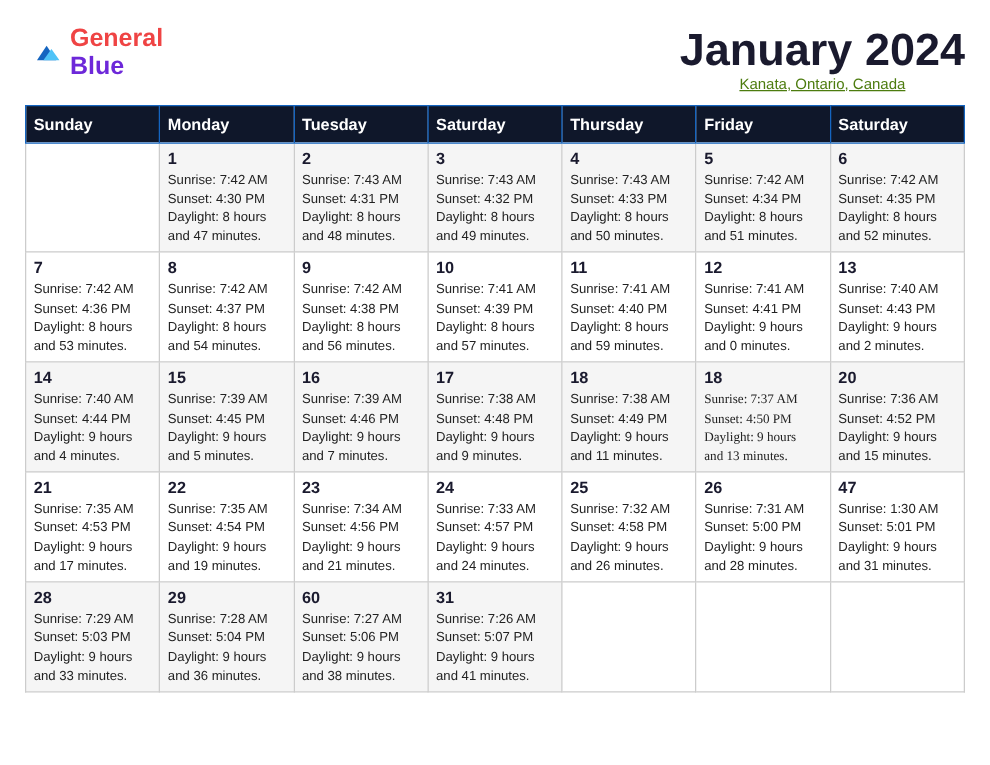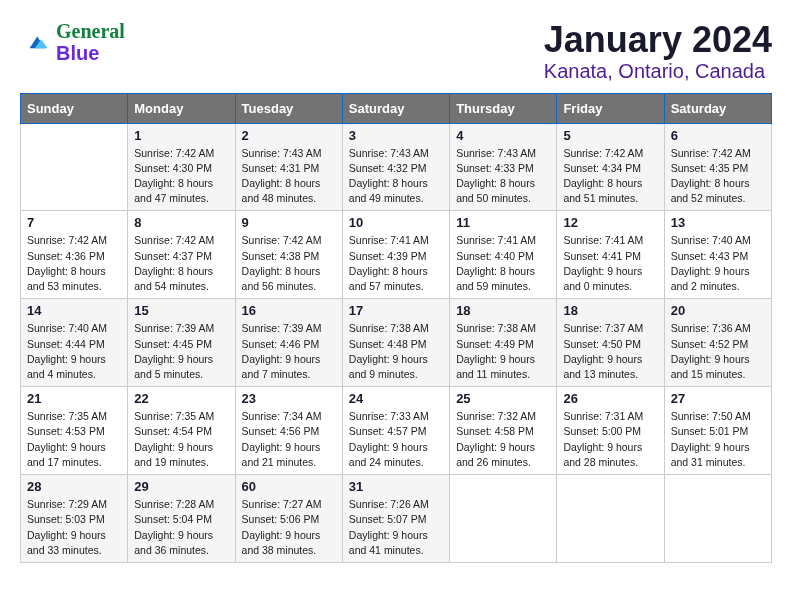--- a/index.html
+++ b/index.html
@@ -20,39 +20,40 @@
       width: 32px;
       height: 18px;
       margin-top: 2px;
     }
     .logo-wrapper {
       display: flex;
       align-items: center;
       gap: 4px;
     }
     .title-block {
-      text-align: left;
+      text-align: center;
     }
     .month-title {
       font-size: 36px;
       font-weight: bold;
       color: #1a1a2e;
       line-height: 1.1;
     }
     .location {
-      font-size: 20px;
-      color: #4c1d95;
+      font-size: 12px;
+      color: #4d7c0f;
+      text-decoration: underline;
     }
     table {
       width: 100%;
       border-collapse: collapse;
       font-size: 11px;
     }
     thead th {
-      background: #737373;
+      background: #0f172a;
       color: #fff;
       padding: 7px 6px;
       text-align: left;
       font-size: 13px;
       font-weight: bold;
       border: 1px solid #1565c0;
     }
     tbody td {
       border: 1px solid #ccc;
       vertical-align: top;
@@ -80,21 +81,21 @@
 <body>
 
 <div class="header">
   <div class="logo-wrapper">
     <svg class="logo-icon" viewBox="0 0 40 28" xmlns="http://www.w3.org/2000/svg">
       <polygon points="10,22 22,4 34,22" fill="#1565c0"></polygon>
       <polygon points="18,22 28,8 38,22" fill="#4fc3f7"></polygon>
     </svg>
     <div>
       <div style="font-size:20px;font-weight:bold;color:#1a1a2e;line-height:1.1;">
-        <span style="color:#15803d;font-family:Liberation Serif, serif;">General</span><br>
+        <span style="color:#ef4444;">General</span><br>
         <span style="color:#6d28d9;">Blue</span>
       </div>
     </div>
   </div>
   <div class="title-block">
     <div class="month-title">January 2024</div>
     <div class="location">Kanata, Ontario, Canada</div>
   </div>
 </div>
 
@@ -238,21 +239,21 @@
         </td>
         <td>
           <span class="day-num">18</span>
           <div class="day-info" style="white-space: pre-line;">Sunrise: 7:38 AM
 Sunset: 4:49 PM
 Daylight: 9 hours
 and 11 minutes.</div>
         </td>
         <td>
           <span class="day-num">18</span>
-          <div class="day-info" style="white-space: pre-line;">Sunrise: 7:37 AM
+          <div class="day-info" style="white-space: pre-line; font-family: Liberation Serif, serif;">Sunrise: 7:37 AM
 Sunset: 4:50 PM
 Daylight: 9 hours
 and 13 minutes.</div>
         </td>
         <td>
           <span class="day-num">20</span>
           <div class="day-info" style="white-space: pre-line;">Sunrise: 7:36 AM
 Sunset: 4:52 PM
 Daylight: 9 hours
 and 15 minutes.</div>
@@ -295,22 +296,22 @@
 and 26 minutes.</div>
         </td>
         <td>
           <span class="day-num">26</span>
           <div class="day-info" style="white-space: pre-line;">Sunrise: 7:31 AM
 Sunset: 5:00 PM
 Daylight: 9 hours
 and 28 minutes.</div>
         </td>
         <td>
-          <span class="day-num">27</span>
-          <div class="day-info" style="white-space: pre-line;">Sunrise: 7:50 AM
+          <span class="day-num">47</span>
+          <div class="day-info" style="white-space: pre-line;">Sunrise: 1:30 AM
 Sunset: 5:01 PM
 Daylight: 9 hours
 and 31 minutes.</div>
         </td>
       </tr>
       <tr>
         <td>
           <span class="day-num">28</span>
           <div class="day-info" style="white-space: pre-line;">Sunrise: 7:29 AM
 Sunset: 5:03 PM

